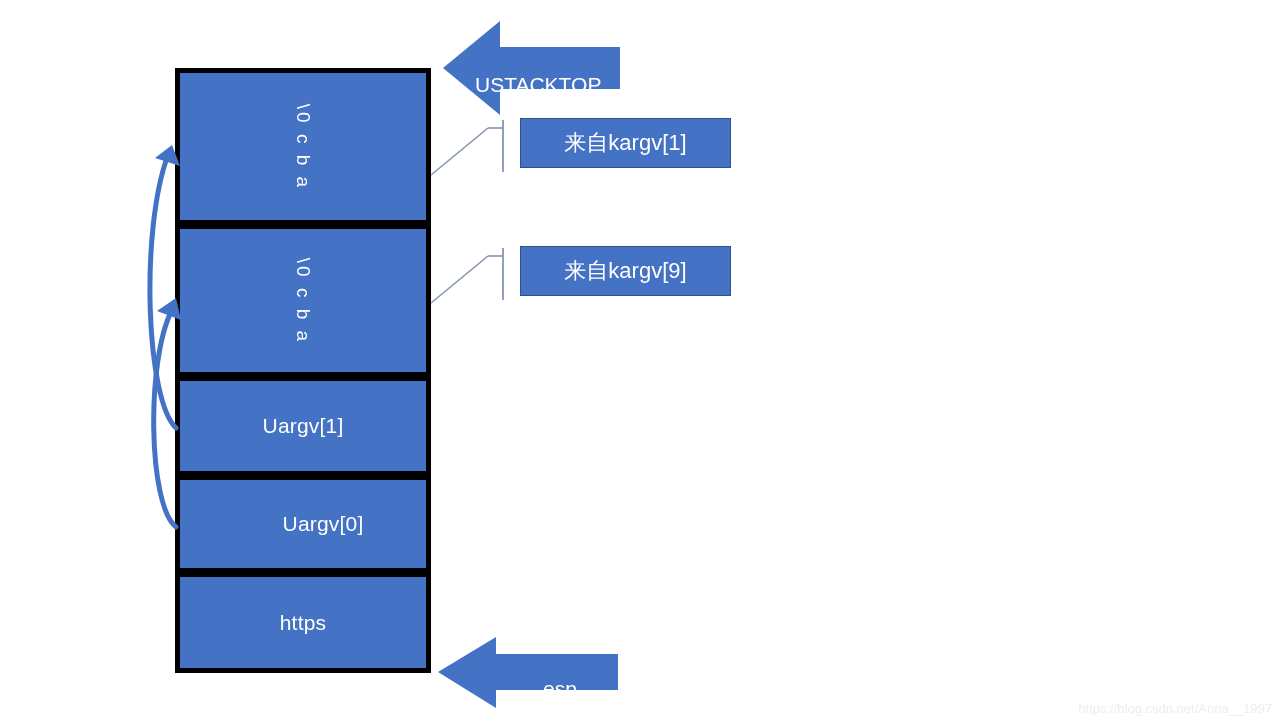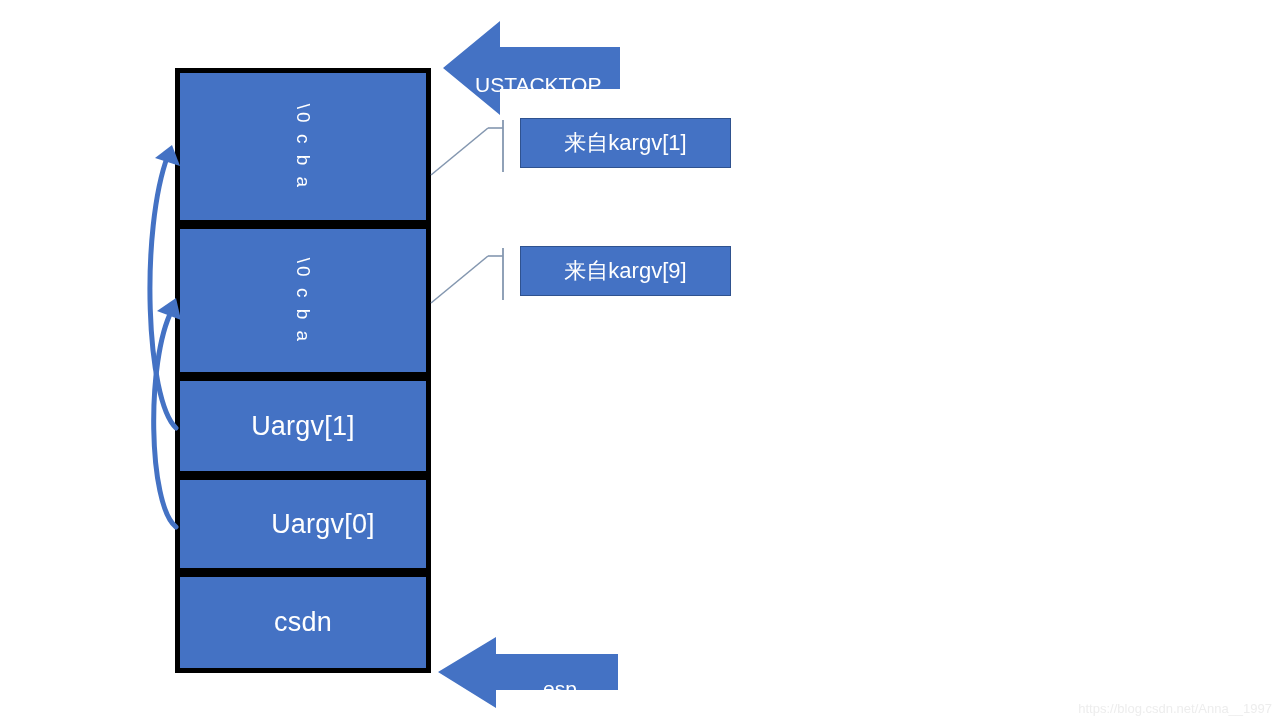--- a/index.html
+++ b/index.html
@@ -23,21 +23,21 @@
     position: absolute;
     box-sizing: border-box;
     background: #4472C4;
     border: 5px solid #000000;
     color: #ffffff;
     display: flex;
     align-items: center;
     justify-content: center;
   }
   .cell-label {
-    font-size: 27px;
+    font-size: 21px;
     color: #ffffff;
     letter-spacing: 0.2px;
     white-space: nowrap;
   }
   .cell-label.vertical {
     transform: rotate(90deg);
     transform-origin: center center;
     letter-spacing: 3px;
     font-size: 19px;
   }
@@ -110,21 +110,21 @@
 
   <div class="stack-cell" style="left:175px; top:376px; width:256px; height:100px;">
     <span class="cell-label">Uargv[1]</span>
   </div>
 
   <div class="stack-cell" style="left:175px; top:475px; width:256px; height:98px;padding-left:40px;">
     <span class="cell-label">Uargv[0]</span>
   </div>
 
   <div class="stack-cell" style="left:175px; top:572px; width:256px; height:101px;">
-    <span class="cell-label">csdn</span>
+    <span class="cell-label">https</span>
   </div>
 
   <div class="block-arrow" style="left:443px; top:33px; width:177px; height:71px;">
     <svg width="177" height="71" viewBox="0 0 177 71">
       <polygon points="0,53 57,6 57,32 177,32 177,74 57,74 57,100" transform="translate(0,-18)" fill="#4472C4"></polygon>
     </svg>
     <span class="arrow-text" style="left:32px;">USTACKTOP</span>
   </div>
 
   <div class="block-arrow" style="left:438px; top:637px; width:180px; height:71px;">

